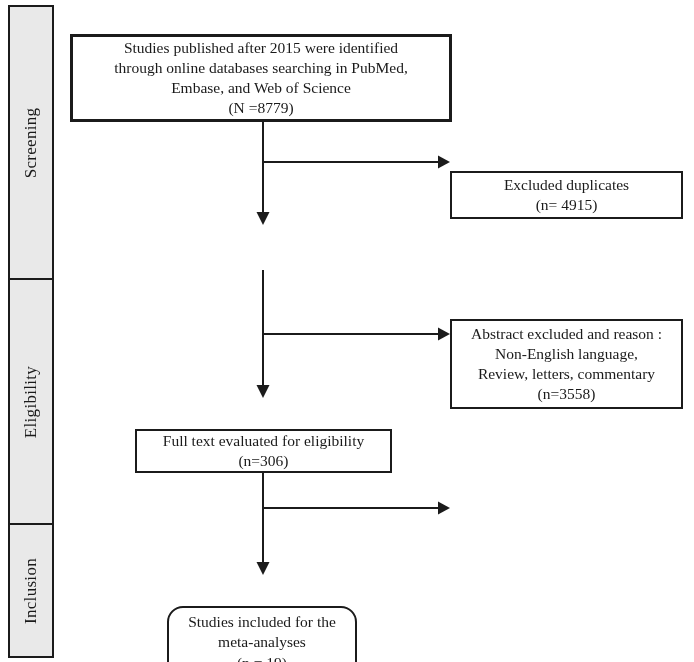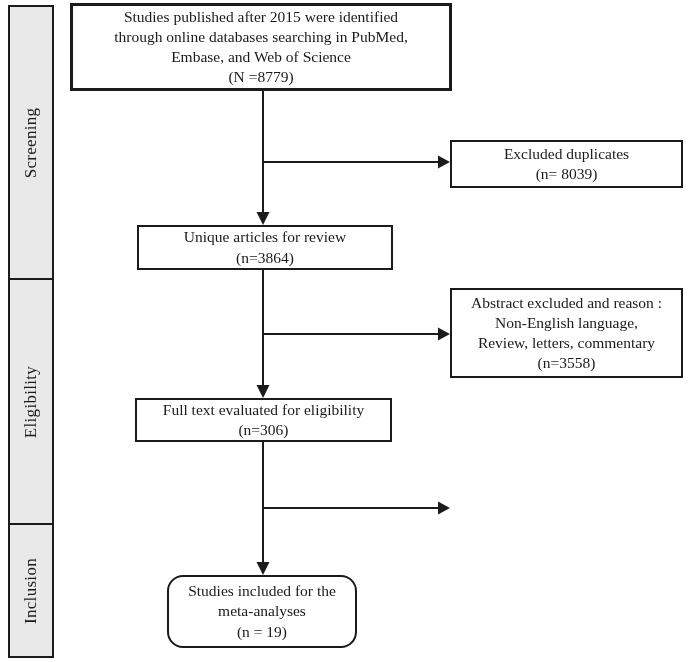--- a/index.html
+++ b/index.html
@@ -50,20 +50,21 @@
     border: 2px solid #1b1b1b;
     background: #ffffff;
     display: flex;
     align-items: center;
     justify-content: center;
     text-align: center;
     white-space: pre-line;
     font-size: 15.5px;
     line-height: 1.3;
     padding: 2px 4px;
+    margin-top: 31px;
   }
   .b-ident { left: 70px;  top: 3px;   width: 382px; height: 88px; border-width: 3px; }
   .b-dup   { left: 450px; top: 140px; width: 233px; height: 48px; }
   .b-uniq  { left: 137px; top: 225px; width: 256px; height: 45px; }
   .b-abs   { left: 450px; top: 288px; width: 233px; height: 90px; }
   .b-full  { left: 135px; top: 398px; width: 257px; height: 44px; }
   .b-excl  { left: 450px; top: 458px; width: 235px; height: 92px; }
   .b-incl  { left: 167px; top: 575px; width: 190px; height: 73px; border-radius: 16px; }
 
   .arrow-line { stroke: #1b1b1b; stroke-width: 2; }
@@ -109,23 +110,21 @@
   </div>
   <div class="stage stage-inclusion">
     <span>Inclusion</span>
   </div>
 
   <div class="box b-ident">Studies published after 2015 were identified
 through online databases searching in PubMed,
 Embase, and Web of Science
 (N =8779)</div>
   <div class="box b-dup">Excluded duplicates
-(n= 8039)</div>
-  <div class="box b-uniq">Unique articles for review
-(n=3864)</div>
+(n= 4915)</div>
   <div class="box b-abs">Abstract excluded and reason :
 Non-English language,
 Review, letters, commentary
 (n=3558)</div>
   <div class="box b-full">Full text evaluated for eligibility
 (n=306)</div>
   <div class="box b-incl">Studies included for the
 meta-analyses
 (n = 19)</div>
 

